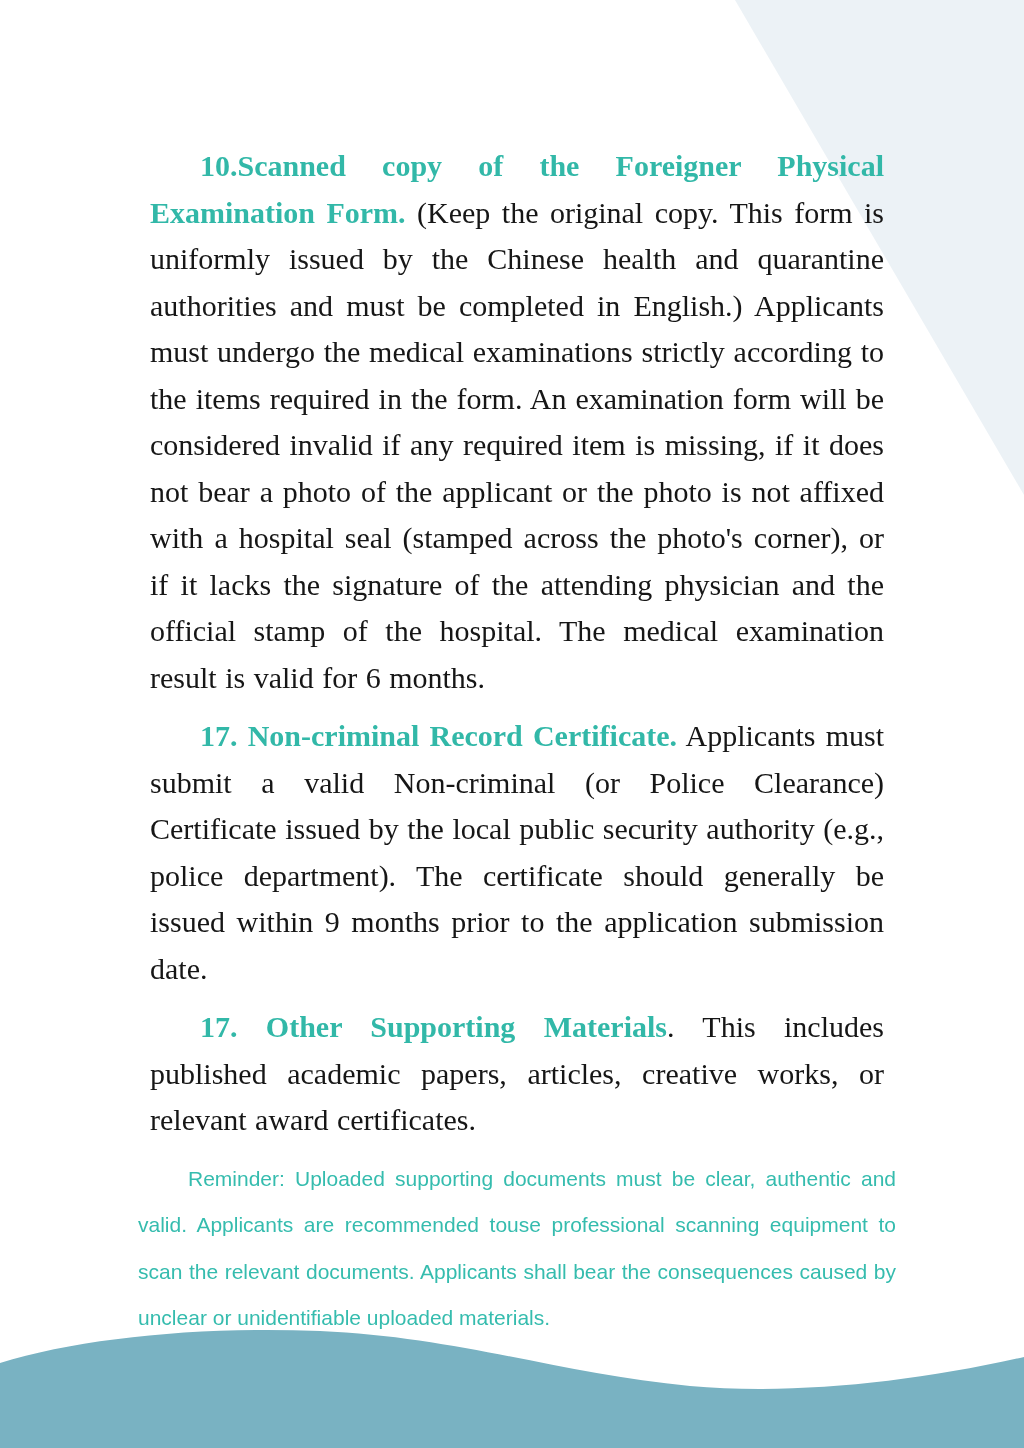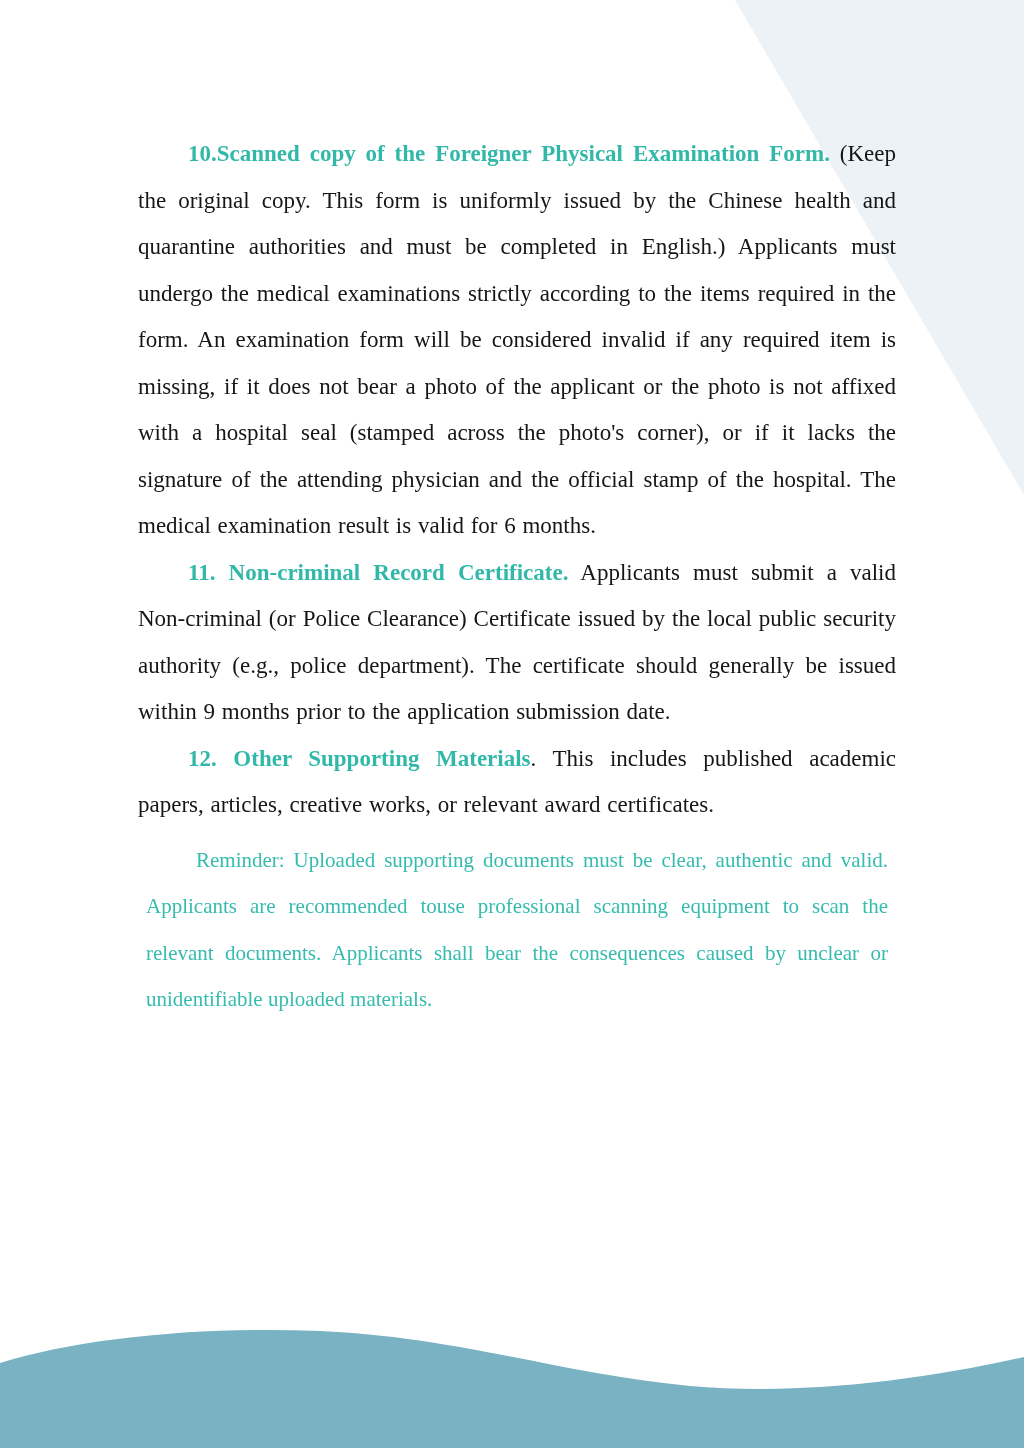--- a/index.html
+++ b/index.html
@@ -31,57 +31,57 @@
     height: 148px;
     pointer-events: none;
   }
   .content {
     position: absolute;
     left: 138px;
     top: 131px;
     width: 758px;
   }
   .para {
-    margin: 0;
+    margin: 12px;
     text-align: justify;
     text-indent: 50px;
-    font-size: 23px;
+    font-size: 30px;
     line-height: 46.5px;
     color: #161616;
     word-spacing: 1px;
   }
   .para .heading {
     font-weight: bold;
     color: #32b8a8;
   }
   .reminder {
-    margin: 8px;
+    margin: 0;
     text-align: justify;
     text-indent: 50px;
-    font-family: Liberation Serif, serif;
+    font-family: Liberation Sans, sans-serif;
     font-size: 21px;
     line-height: 46.5px;
     color: #35bcae;
   }
 </style>
 </head>
 <body>
 
 <div class="page">
 
   <svg class="corner-accent" viewBox="0 0 1024 600" aria-hidden="true">
     <polygon points="735,0 1024,0 1024,495" fill="#ecf2f6"></polygon>
   </svg>
 
   <div class="content">
     <p class="para"><span class="heading">10.Scanned copy of the Foreigner Physical Examination Form.</span><span> (Keep the original copy. This form is uniformly issued by the Chinese health and quarantine authorities and must be completed in English.) Applicants must undergo the medical examinations strictly according to the items required in the form. An examination form will be considered invalid if any required item is missing, if it does not bear a photo of the applicant or the photo is not affixed with a hospital seal (stamped across the photo's corner), or if it lacks the signature of the attending physician and the official stamp of the hospital. The medical examination result is valid for 6 months.</span></p>
 
-    <p class="para"><span class="heading">11. Non-criminal Record Certificate.</span><span> Applicants must submit a valid Non-criminal (or Police Clearance) Certificate issued by the local public security authority (e.g., police department). The certificate should generally be issued within 9 months prior to the application submission date.</span></p>
+    <p class="para"><span class="heading">17. Non-criminal Record Certificate.</span><span> Applicants must submit a valid Non-criminal (or Police Clearance) Certificate issued by the local public security authority (e.g., police department). The certificate should generally be issued within 9 months prior to the application submission date.</span></p>
 
-    <p class="para"><span class="heading">12. Other Supporting Materials</span><span>. This includes published academic papers, articles, creative works, or relevant award certificates.</span></p>
+    <p class="para"><span class="heading">17. Other Supporting Materials</span><span>. This includes published academic papers, articles, creative works, or relevant award certificates.</span></p>
 
 
     <p class="reminder">Reminder: Uploaded supporting documents must be clear, authentic and valid. Applicants are recommended touse professional scanning equipment to scan the relevant documents. Applicants shall bear the consequences caused by unclear or unidentifiable uploaded materials.</p>
   </div>
 
   <svg class="bottom-wave" viewBox="0 0 1024 148" preserveAspectRatio="none" aria-hidden="true">
     <path d="M0,63 C80,38 200,26 320,31 C460,37 560,74 690,86 C790,95 910,83 1024,57 L1024,148 L0,148 Z" fill="#79b2c2"></path>
   </svg>
 
 </div>

